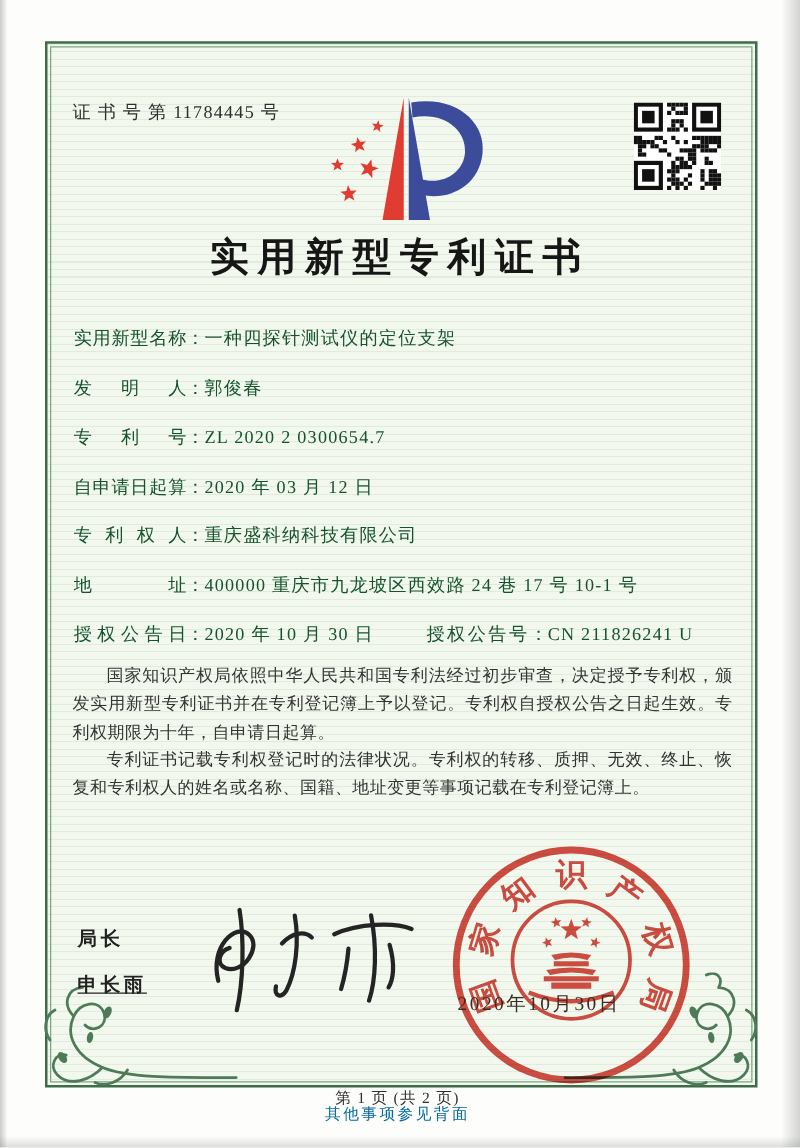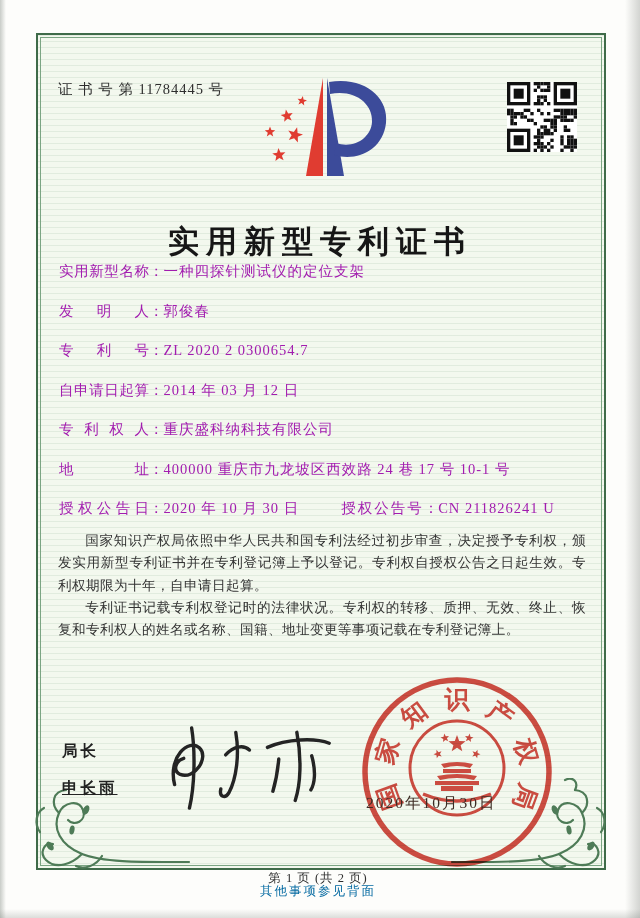--- a/index.html
+++ b/index.html
@@ -17,22 +17,22 @@
         border:2.5px solid #3f6b49;
         background:
           repeating-linear-gradient(180deg,rgba(124,164,130,0.15) 0 1px,rgba(0,0,0,0) 1px 6px),
           #f3f8ee;}
   .frame::before{content:"";position:absolute;inset:2px;border:1px solid #7ba583;pointer-events:none;}
   .orn{position:absolute;z-index:2;}
   
   .abs{position:absolute;z-index:3;}
   .cert-no{left:58px;top:80px;font-size:14.5px;letter-spacing:1px;color:#2e2e2e;font-family:Liberation Serif, serif;}
   .title{left:0;top:185px;width:640px;text-align:center;font-size:31px;font-weight:700;
-         letter-spacing:7px;color:#161616;margin-top:36px;}
-  .fields{left:59px;top:260px;width:520px;font-size:14.5px;color:#a21caf;}
+         letter-spacing:7px;color:#161616;}
+  .fields{left:59px;top:260px;width:520px;font-size:14.5px;color:#14532d;}
   .frow{margin-bottom:17.5px;height:22px;line-height:22px;white-space:nowrap;}
   .flabel{display:inline-block;width:90px;text-align:justify;text-align-last:justify;vertical-align:top;}
   .fvalue{letter-spacing:1px;}
   .fpair2{margin-left:42px;}
   .flabel2{letter-spacing:2px;}
   .paras{left:58px;top:530px;width:528px;font-size:13.6px;line-height:22.3px;
          text-align:justify;color:#333;z-index:3;position:absolute;}
   .paras p{margin:0;text-indent:2em;letter-spacing:0.4px;}
   .sig-title{left:62px;top:741px;font-size:15.5px;font-weight:600;letter-spacing:3px;
          font-family:"Liberation Sans","DejaVu Sans",sans-serif;color:#222;}
@@ -241,21 +241,21 @@
     <div class="frow">
       <span class="flabel">实用新型名称</span><span>：</span><span class="fvalue">一种四探针测试仪的定位支架</span>
     </div>
     <div class="frow">
       <span class="flabel">发明人</span><span>：</span><span class="fvalue">郭俊春</span>
     </div>
     <div class="frow">
       <span class="flabel">专利号</span><span>：</span><span class="fvalue">ZL 2020 2 0300654.7</span>
     </div>
     <div class="frow">
-      <span class="flabel">自申请日起算</span><span>：</span><span class="fvalue">2014 年 03 月 12 日</span>
+      <span class="flabel">自申请日起算</span><span>：</span><span class="fvalue">2020 年 03 月 12 日</span>
     </div>
     <div class="frow">
       <span class="flabel">专利权人</span><span>：</span><span class="fvalue">重庆盛科纳科技有限公司</span>
     </div>
     <div class="frow">
       <span class="flabel">地址</span><span>：</span><span class="fvalue">400000 重庆市九龙坡区西效路 24 巷 17 号 10-1 号</span>
     </div>
     <div class="frow">
       <span class="flabel">授权公告日</span><span>：</span><span class="fvalue">2020 年 10 月 30 日</span><span class="fpair2"><span class="flabel2">授权公告号</span><span>：</span><span class="fvalue">CN 211826241 U</span></span>
     </div>

